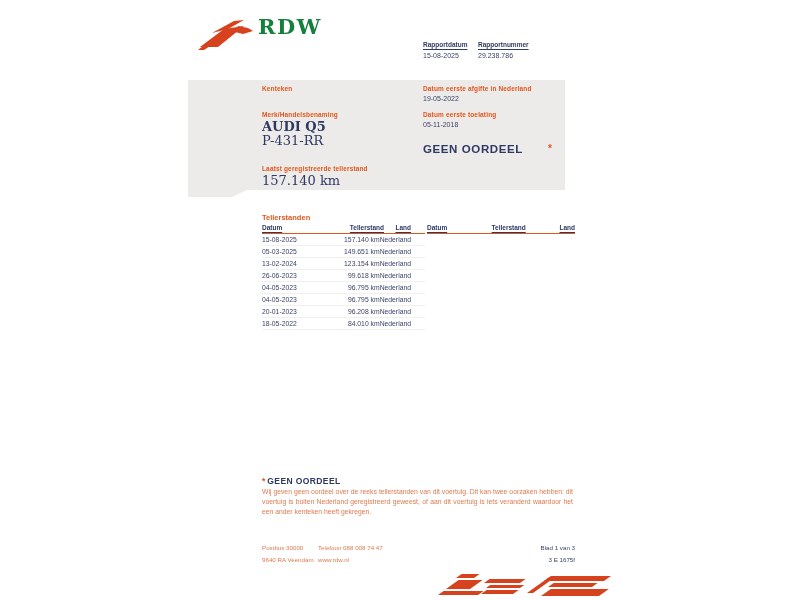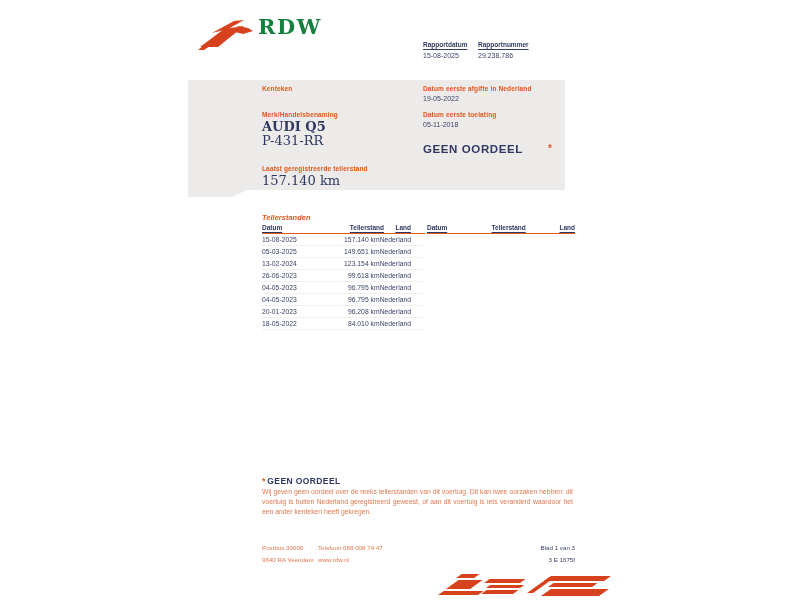--- a/index.html
+++ b/index.html
@@ -113,21 +113,21 @@
   <div class="abs lbl" style="left:262px; top:165px;">Laatst geregistreerde tellerstand</div>
   <div class="abs val-serif" style="left:262px; top:173px;">157.140 km</div>
 
   <div class="abs lbl" style="left:423px; top:85px;">Datum eerste afgifte in Nederland</div>
   <div class="abs val-sm" style="left:423px; top:95px;">19-05-2022</div>
   <div class="abs lbl" style="left:423px; top:111px;">Datum eerste toelating</div>
   <div class="abs val-sm" style="left:423px; top:121px;">05-11-2018</div>
   <div class="abs verdict-big" style="left:423px; top:143px;">GEEN OORDEEL</div>
   <div class="abs star" style="left:548px; top:143px;">*</div>
 
-  <div class="abs sec-title" style="left:262px; top:213px;font-style:italic;">Tellerstanden</div>
+  <div class="abs sec-title" style="left:262px; top:213px;">Tellerstanden</div>
 
   <div class="mtable" style="left:262px; top:224px; width:163px;">
     <div class="mt-head">
       <span class="c-date">Datum</span>
       <span class="c-tel">Tellerstand</span>
       <span class="c-land">Land</span>
     </div>
     <div class="mt-row">
       <span class="c-date">15-08-2025</span>
       <span class="c-tel">157.140 km</span>

